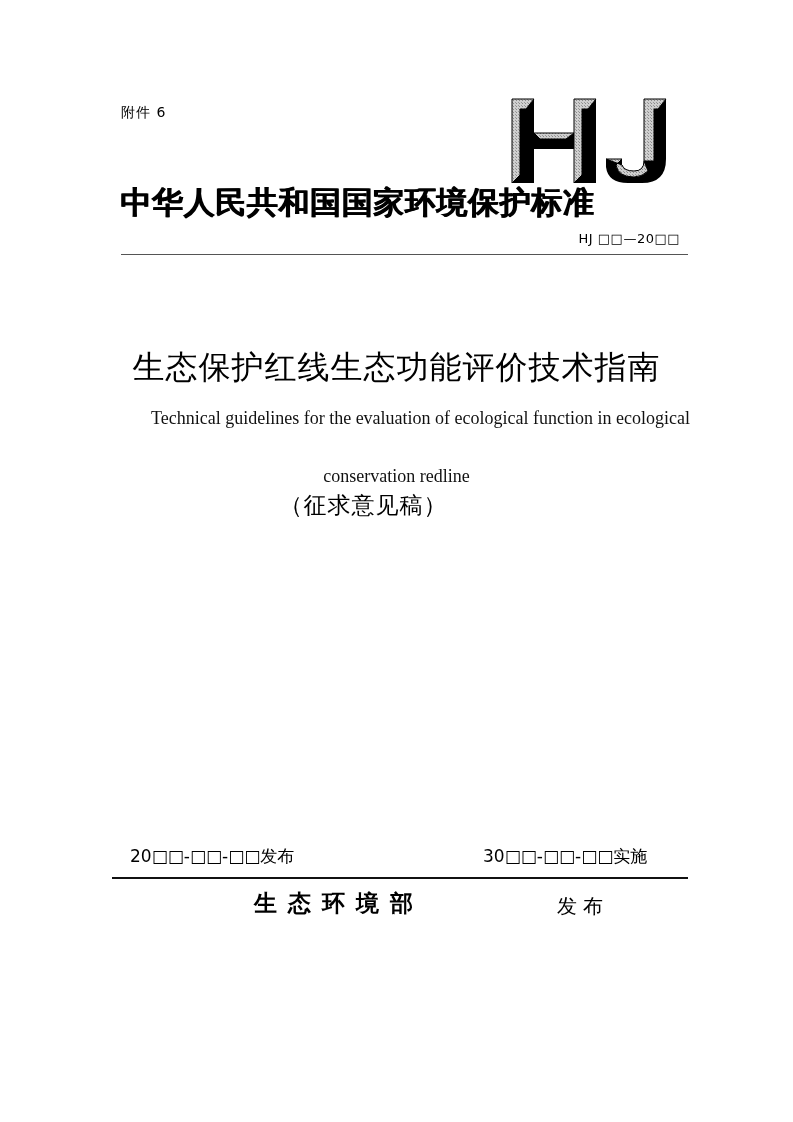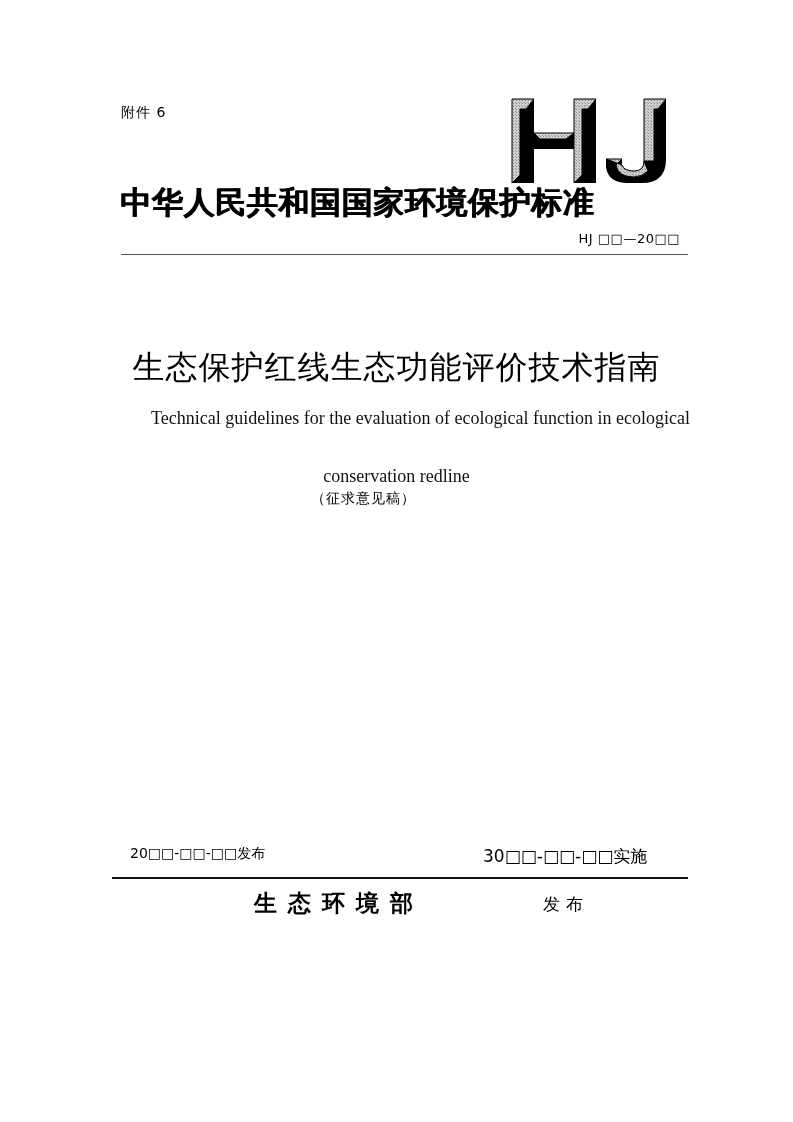--- a/index.html
+++ b/index.html
@@ -20,30 +20,30 @@
   .rule-top { left: 121px; top: 254px; width: 567px; height: 0; border-top: 1.5px solid #555; }
 
   .main-title { left: 0; width: 793px; top: 346px; text-align: center; font-size: 32px;
                 letter-spacing: 1px; white-space: nowrap; }
 
   .en-title { left: 0; width: 793px; text-align: center; font-family: "Liberation Serif", "DejaVu Serif", serif;
               font-size: 18px; white-space: nowrap; color: #111; }
   .en-1 { top: 408px; padding-left: 24px; }
   .en-2 { top: 426px; margin-top: 40px; }
 
-  .draft { left: 0; width: 727px; top: 490px; text-align: center; font-size: 14px; letter-spacing: 1px; }
+  .draft { left: 0; width: 727px; top: 490px; text-align: center; font-size: 23px; letter-spacing: 1px; }
 
-  .date-left { left: 130px; top: 845px; font-size: 14px; white-space: nowrap; }
+  .date-left { left: 130px; top: 845px; font-size: 17px; white-space: nowrap; }
   .date-right { left: 483px; top: 845px; font-size: 17px; white-space: nowrap; }
 
   .rule-bottom { left: 112px; top: 877px; width: 576px; height: 0; border-top: 2px solid #111; }
 
   .issuer { left: 254px; top: 888px; font-family: Liberation Mono, monospace; font-weight: bold;
             font-size: 23px; letter-spacing: 11px; white-space: nowrap; }
-  .issue-label { left: 543px; top: 893px; font-size: 17px; letter-spacing: 6px; white-space: nowrap; }
+  .issue-label { left: 557px; top: 893px; font-size: 20px; letter-spacing: 6px; white-space: nowrap; }
 </style>
 </head>
 <body>
 
 <div class="abs attachment">附件 6</div>
 
 <div class="abs hj-logo">
   <svg width="162" height="88" viewBox="0 0 162 88">
     <defs>
       <pattern id="dots" width="3" height="3" patternUnits="userSpaceOnUse">

